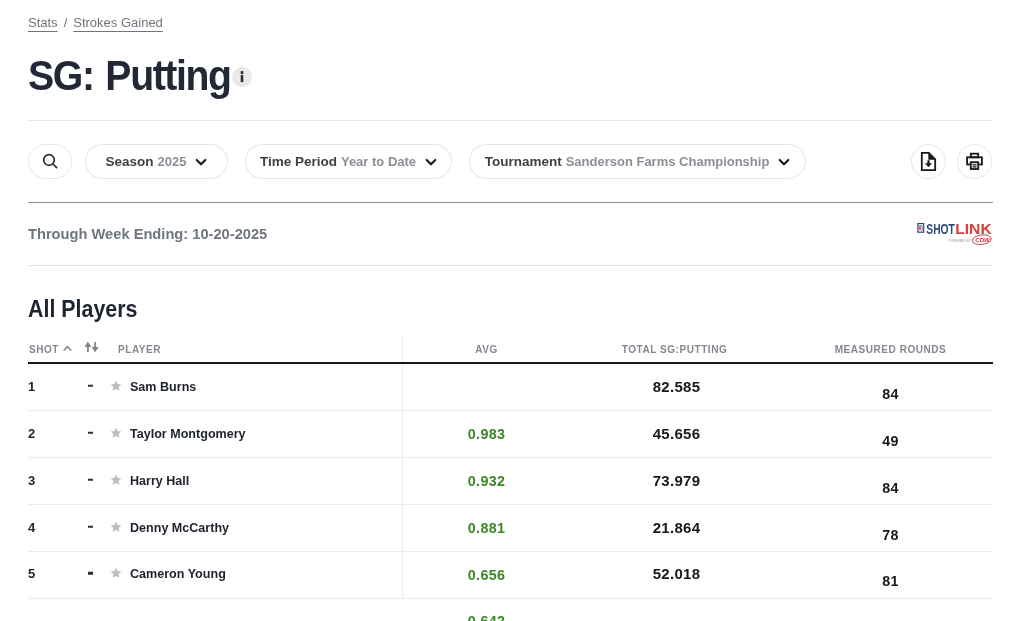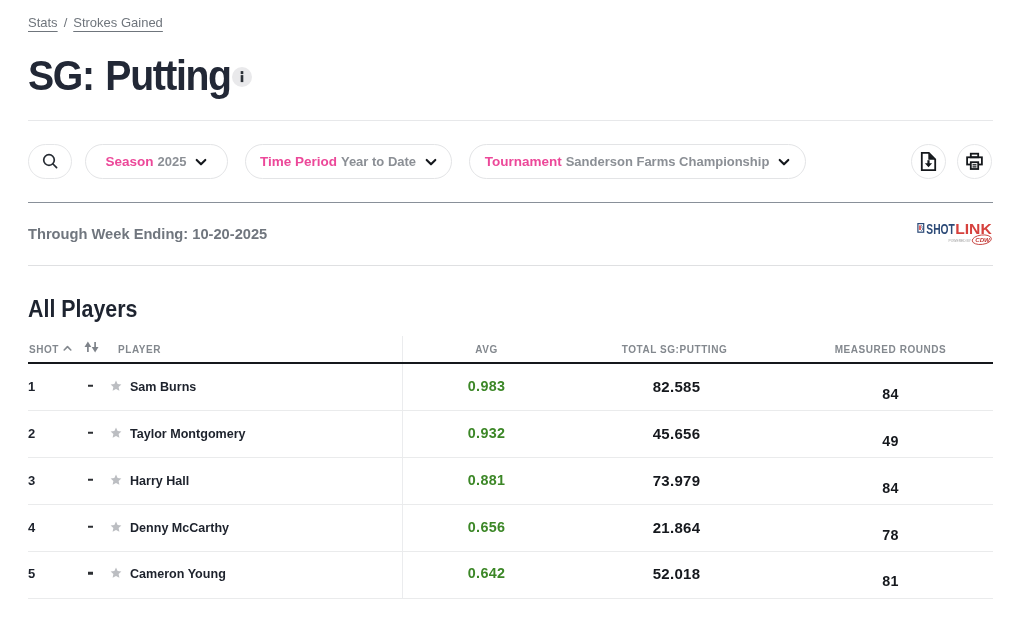--- a/index.html
+++ b/index.html
@@ -5,38 +5,38 @@
 * { margin:0; padding:0; box-sizing:border-box; }
 html,body { width:1024px; height:621px; background:#fff; font-family:"Liberation Sans", sans-serif; overflow:hidden; }
 .page { position:relative; width:1024px; height:526px; }
 .breadcrumb { position:absolute; left:28px; top:15px; font-size:13px; color:#6f757c; }
 .breadcrumb span.lnk { text-decoration:underline; text-underline-offset:3.5px; }
 .breadcrumb .sep { margin:0 6px; }
 h1 { position:absolute; left:28px; top:52px; font-size:42px; font-weight:700; color:#222836; letter-spacing:-1.5px; word-spacing:2.5px; transform:scaleX(0.934); transform-origin:left top; white-space:nowrap; }
 .info-i { position:absolute; left:232px; top:66.5px; width:20px; height:20px; border-radius:50%; background:#e9e9eb; display:flex; align-items:center; justify-content:center; }
 .hline { position:absolute; left:28px; width:965px; height:1px; }
 .pill { position:absolute; top:144px; height:35px; border:1px solid #e3e4e6; border-radius:18px; background:#fff; display:flex; align-items:center; justify-content:center; font-size:13.5px; white-space:nowrap; }
-.pill .lbl { font-weight:700; color:#ec4899; }
+.pill .lbl { font-weight:700; color:#404040; }
 .pill .val { color:#8b8f95; margin-left:4px; font-weight:700; font-size:13px; }
 .chev { width:12px; height:12px; margin-left:9px; }
 .circle-btn { position:absolute; top:144px; width:35px; height:35px; border:1px solid #e5e6e8; border-radius:50%; background:#fff; display:flex; align-items:center; justify-content:center; }
 .through { position:absolute; left:28px; top:224.5px; font-size:15.5px; font-weight:700; color:#70767e; transform:scaleX(0.946); transform-origin:left top; white-space:nowrap; }
 .allplayers { position:absolute; left:28px; top:296px; font-size:23px; font-weight:700; color:#1e2430; transform:scaleX(0.93); transform-origin:left top; white-space:nowrap; }
 .tablewrap { position:absolute; left:28px; top:336px; width:965px; height:262px; }
 .thead { position:absolute; top:0; left:0; width:965px; height:26px; font-size:10px; font-weight:700; color:#83888e; letter-spacing:0.55px; }
 .thead .c { position:absolute; top:8px; white-space:nowrap; }
 .headline { position:absolute; left:0; top:26px; width:965px; height:2.4px; background:#15181c; z-index:3; }
 .vline { position:absolute; left:374px; top:0px; width:1px; height:262px; background:#ebecee; }
 .row { position:absolute; left:0; width:965px; height:47px; font-size:14px; }
 .row .cell { position:absolute; top:calc(50% - 2px); transform:translateY(-50%); white-space:nowrap; }
 .rsep { position:absolute; left:0; width:965px; height:1px; background:#eaebec; }
 .rank { left:0; font-weight:700; color:#1d222c; font-size:13px; }
 .mov { left:60px; width:5px; height:2.5px; background:#2c2f33; top:calc(50% - 0.5px); }
 .row .name { left:101.5px; font-weight:700; color:#1d222c; font-size:13.5px; transform:translateY(-50%) scaleX(0.93); transform-origin:left center; }
-.avg { left:388.5px; width:140px; text-align:center; font-weight:700; color:#3c8727; font-size:14.3px; letter-spacing:0.3px; }
+.avg { left:388.5px; width:140px; text-align:center; font-weight:700; color:#3c8727; font-size:14.3px; letter-spacing:0.3px;margin-top:48px; }
 .tot { left:578.5px; width:140px; text-align:center; font-weight:700; color:#15181d; font-size:15px; letter-spacing:0.3px; }
 .mr { left:792.5px; width:140px; text-align:center; font-weight:700; color:#15181d; font-size:14.3px; letter-spacing:0.3px;margin-top:8px; }
 .starsvg { position:absolute; left:82px; top:calc(50% - 2px); transform:translateY(-50%); }
 </style>
 </head>
 <body>
 <div class="page">
   <div class="breadcrumb"><span class="lnk">Stats</span><span class="sep">/</span><span class="lnk">Strokes Gained</span></div>
   <h1>SG: Putting</h1>
   <div class="info-i">

